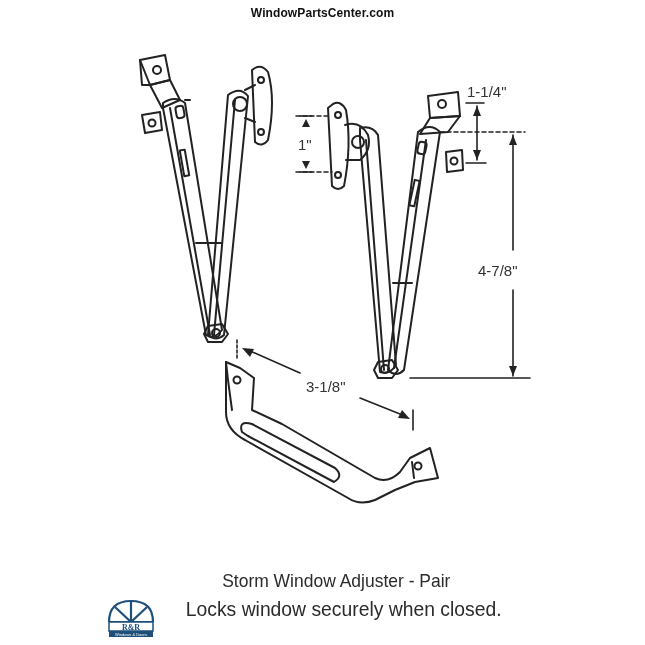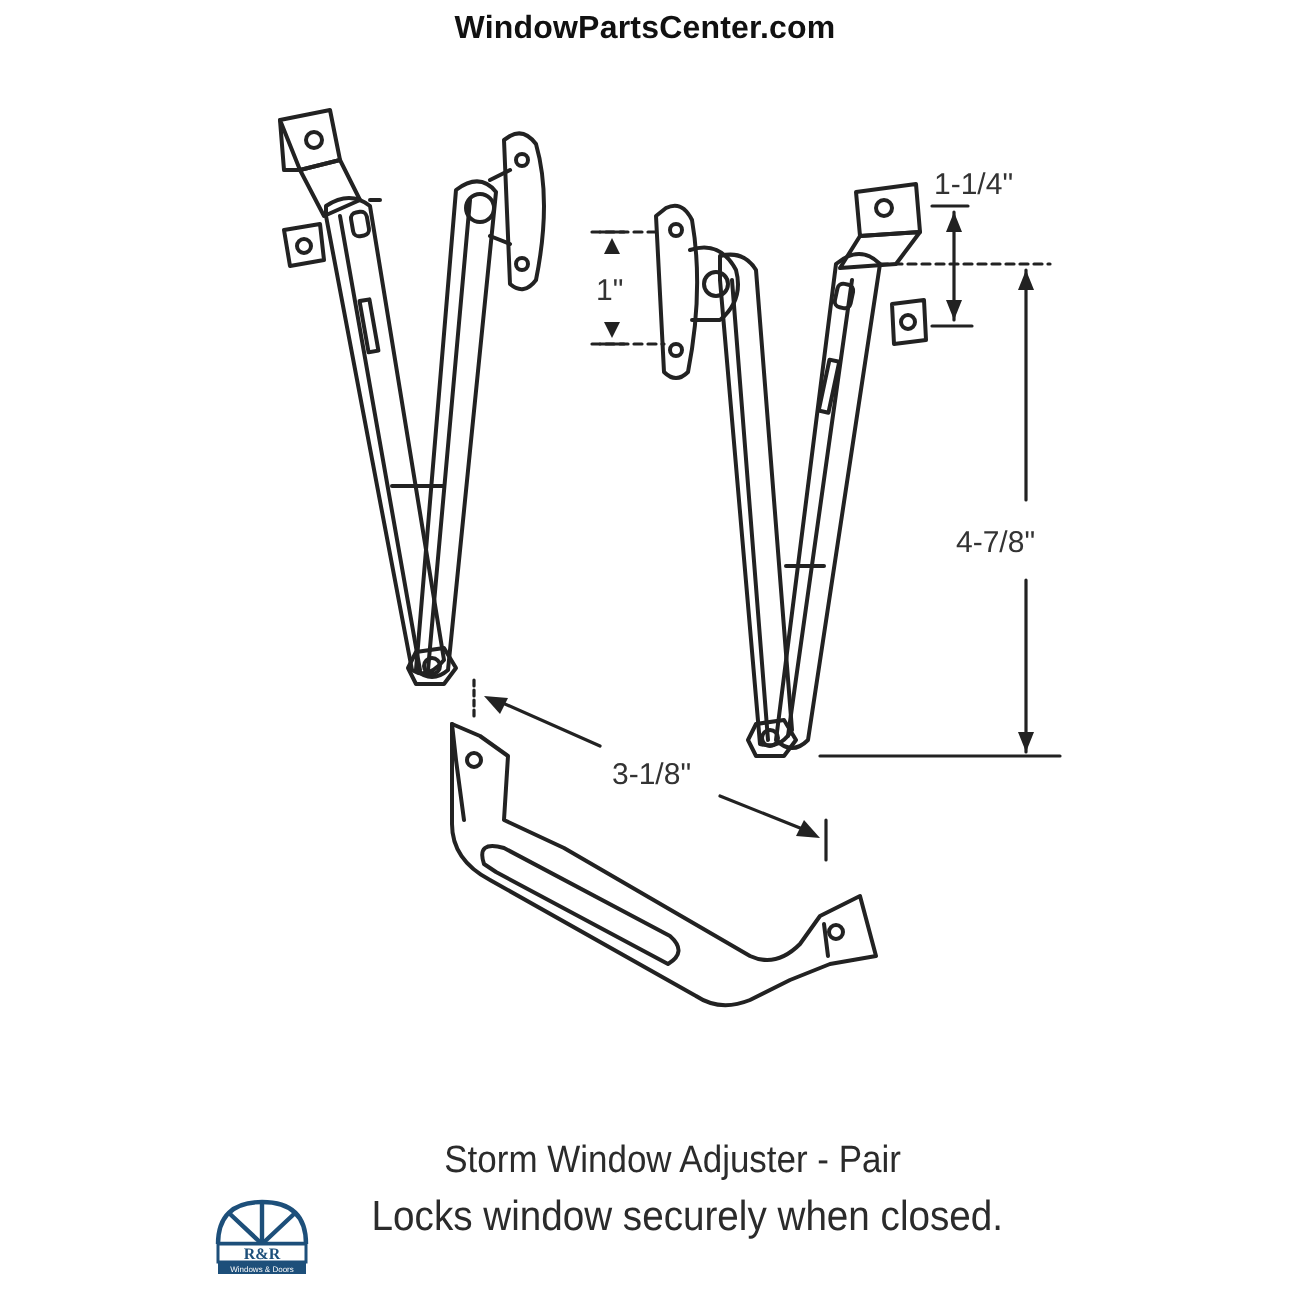--- a/index.html
+++ b/index.html
@@ -1,17 +1,17 @@
 <!DOCTYPE html>
 <html><head>
   <meta charset="utf-8">
   <style>
     html, body { margin: 0; padding: 0; background: #ffffff; }
     body { width: 645px; height: 645px; position: relative; overflow: hidden; font-family: "Liberation Sans", sans-serif; }
-    .site-title { position: absolute; left: 0; width: 645px; top: 6px; text-align: center; font-size: 16px; font-weight: bold; color: #111; letter-spacing: 0.1px; }
+    .site-title { position: absolute; left: 0; width: 645px; top: 6px; text-align: center; font-size: 12px; font-weight: bold; color: #111; letter-spacing: 0.1px; }
     svg.drawing { position: absolute; left: 0; top: 0; }
     .dim-label { font-family: "Liberation Sans", sans-serif; fill: #333; }
     .caption { position: absolute; left: 0; width: 645px; text-align: center; color: #2b2b2b; }
     .caption-1 { top: 570px; font-size: 19px; padding-left: 30px; box-sizing: border-box; transform: scaleX(0.92); }
     .caption-2 { top: 597px; font-size: 21px; padding-left: 46px; box-sizing: border-box; transform: scaleX(0.92); }
     .logo { position: absolute; left: 106px; top: 598px; width: 50px; height: 40px; }
   </style>
 </head>
 <body>
 

